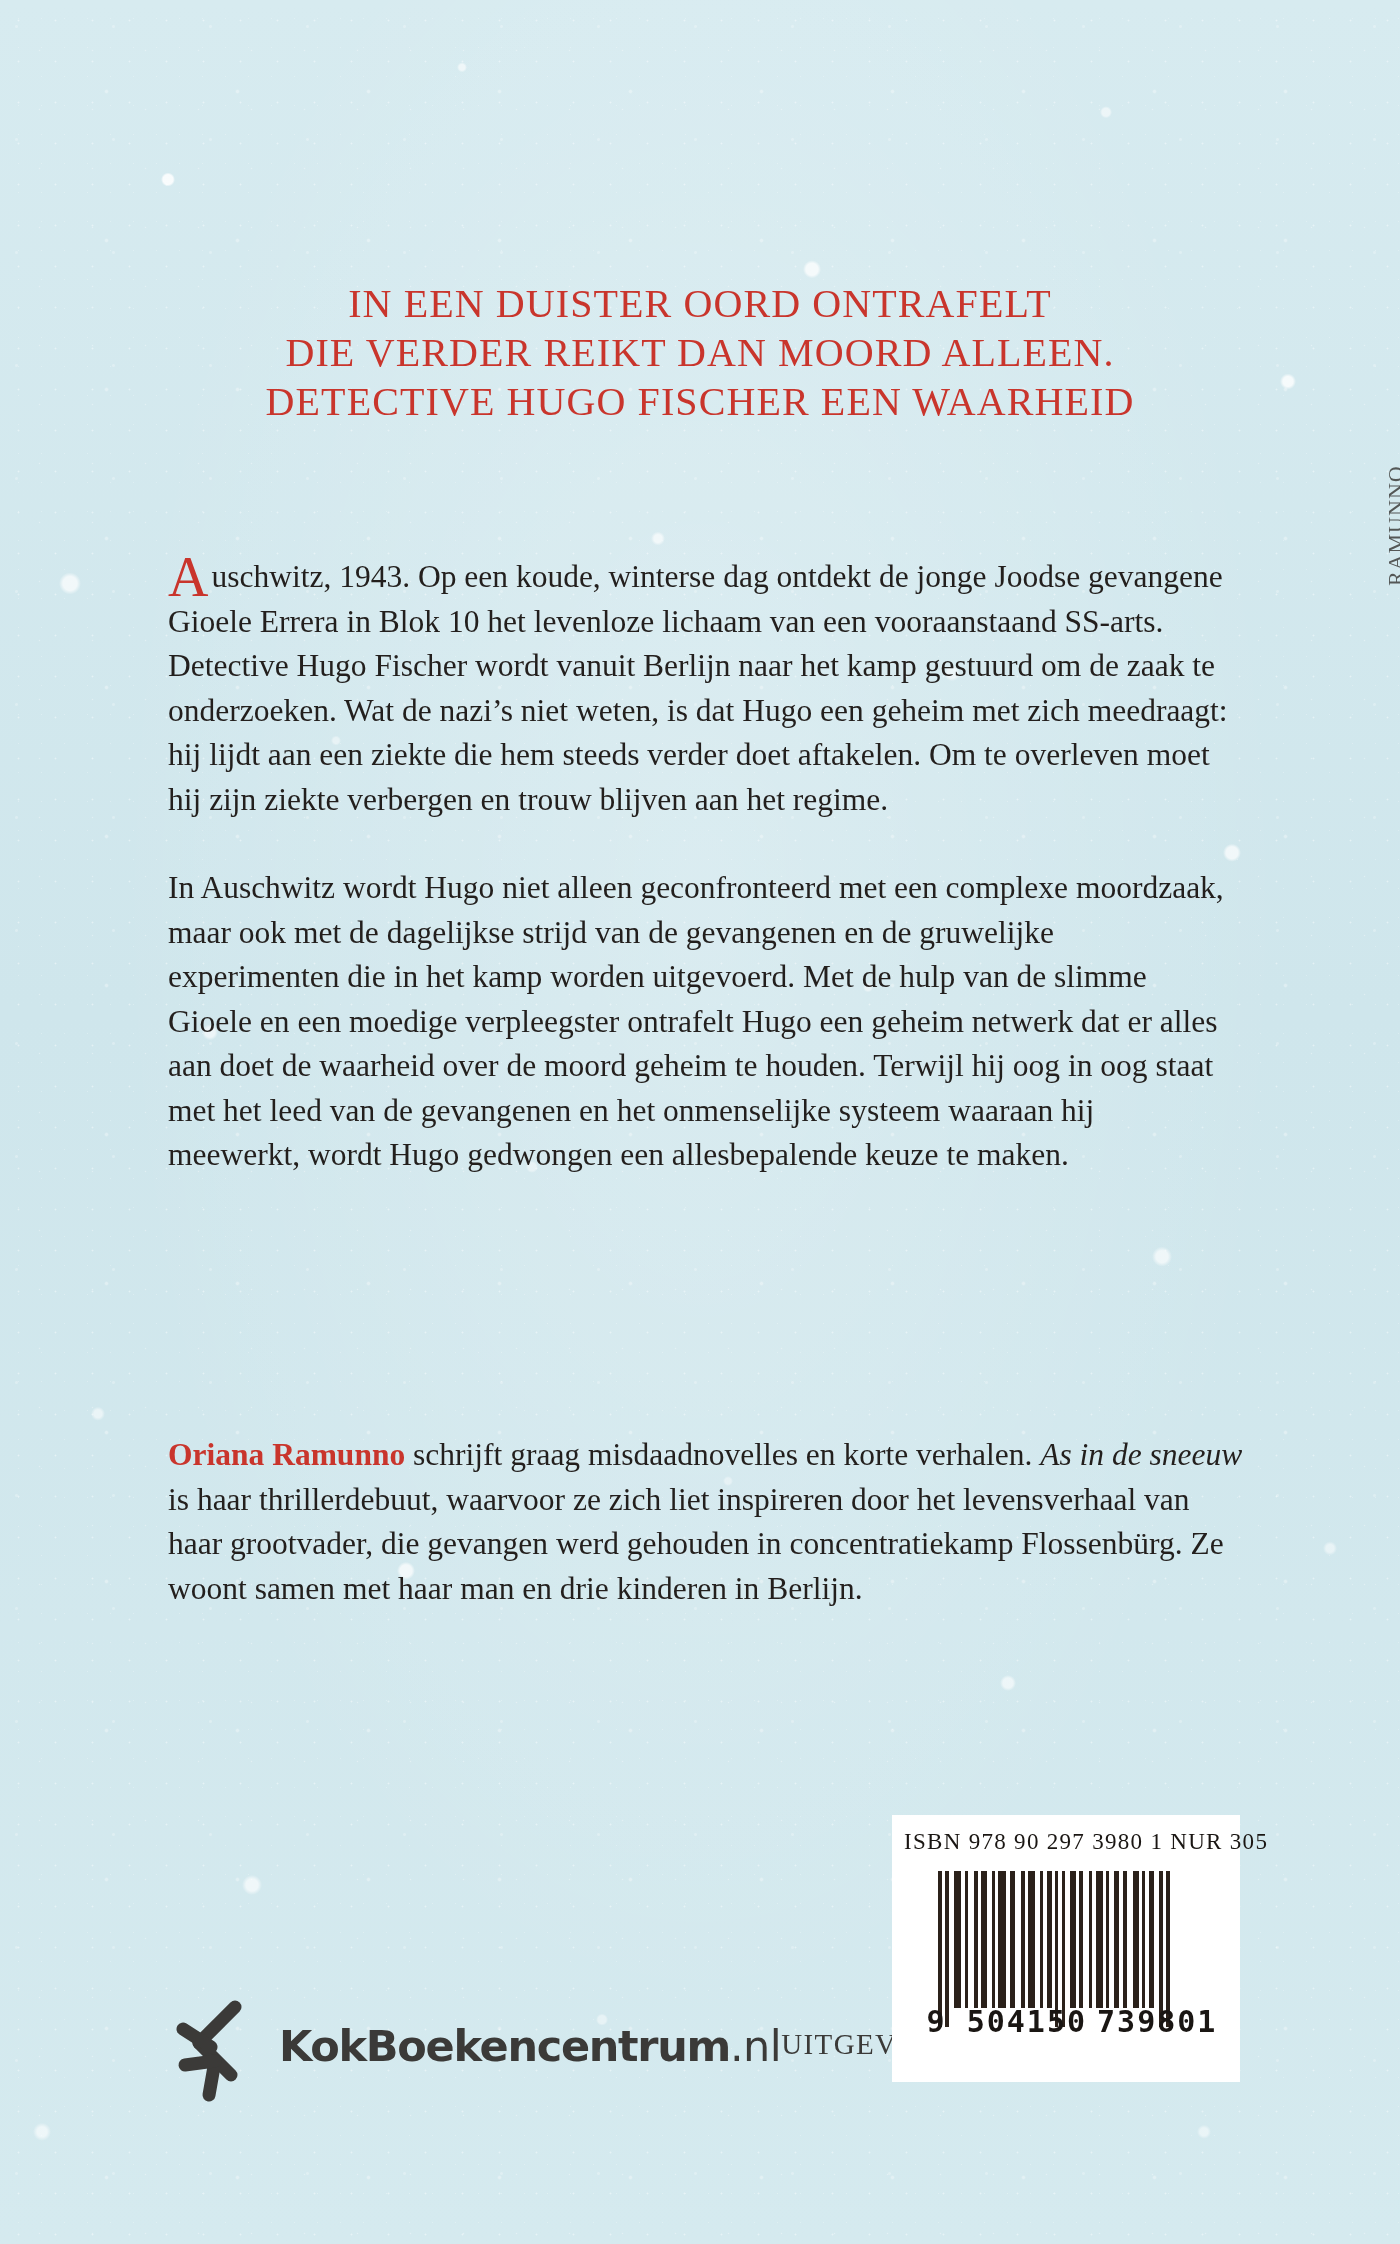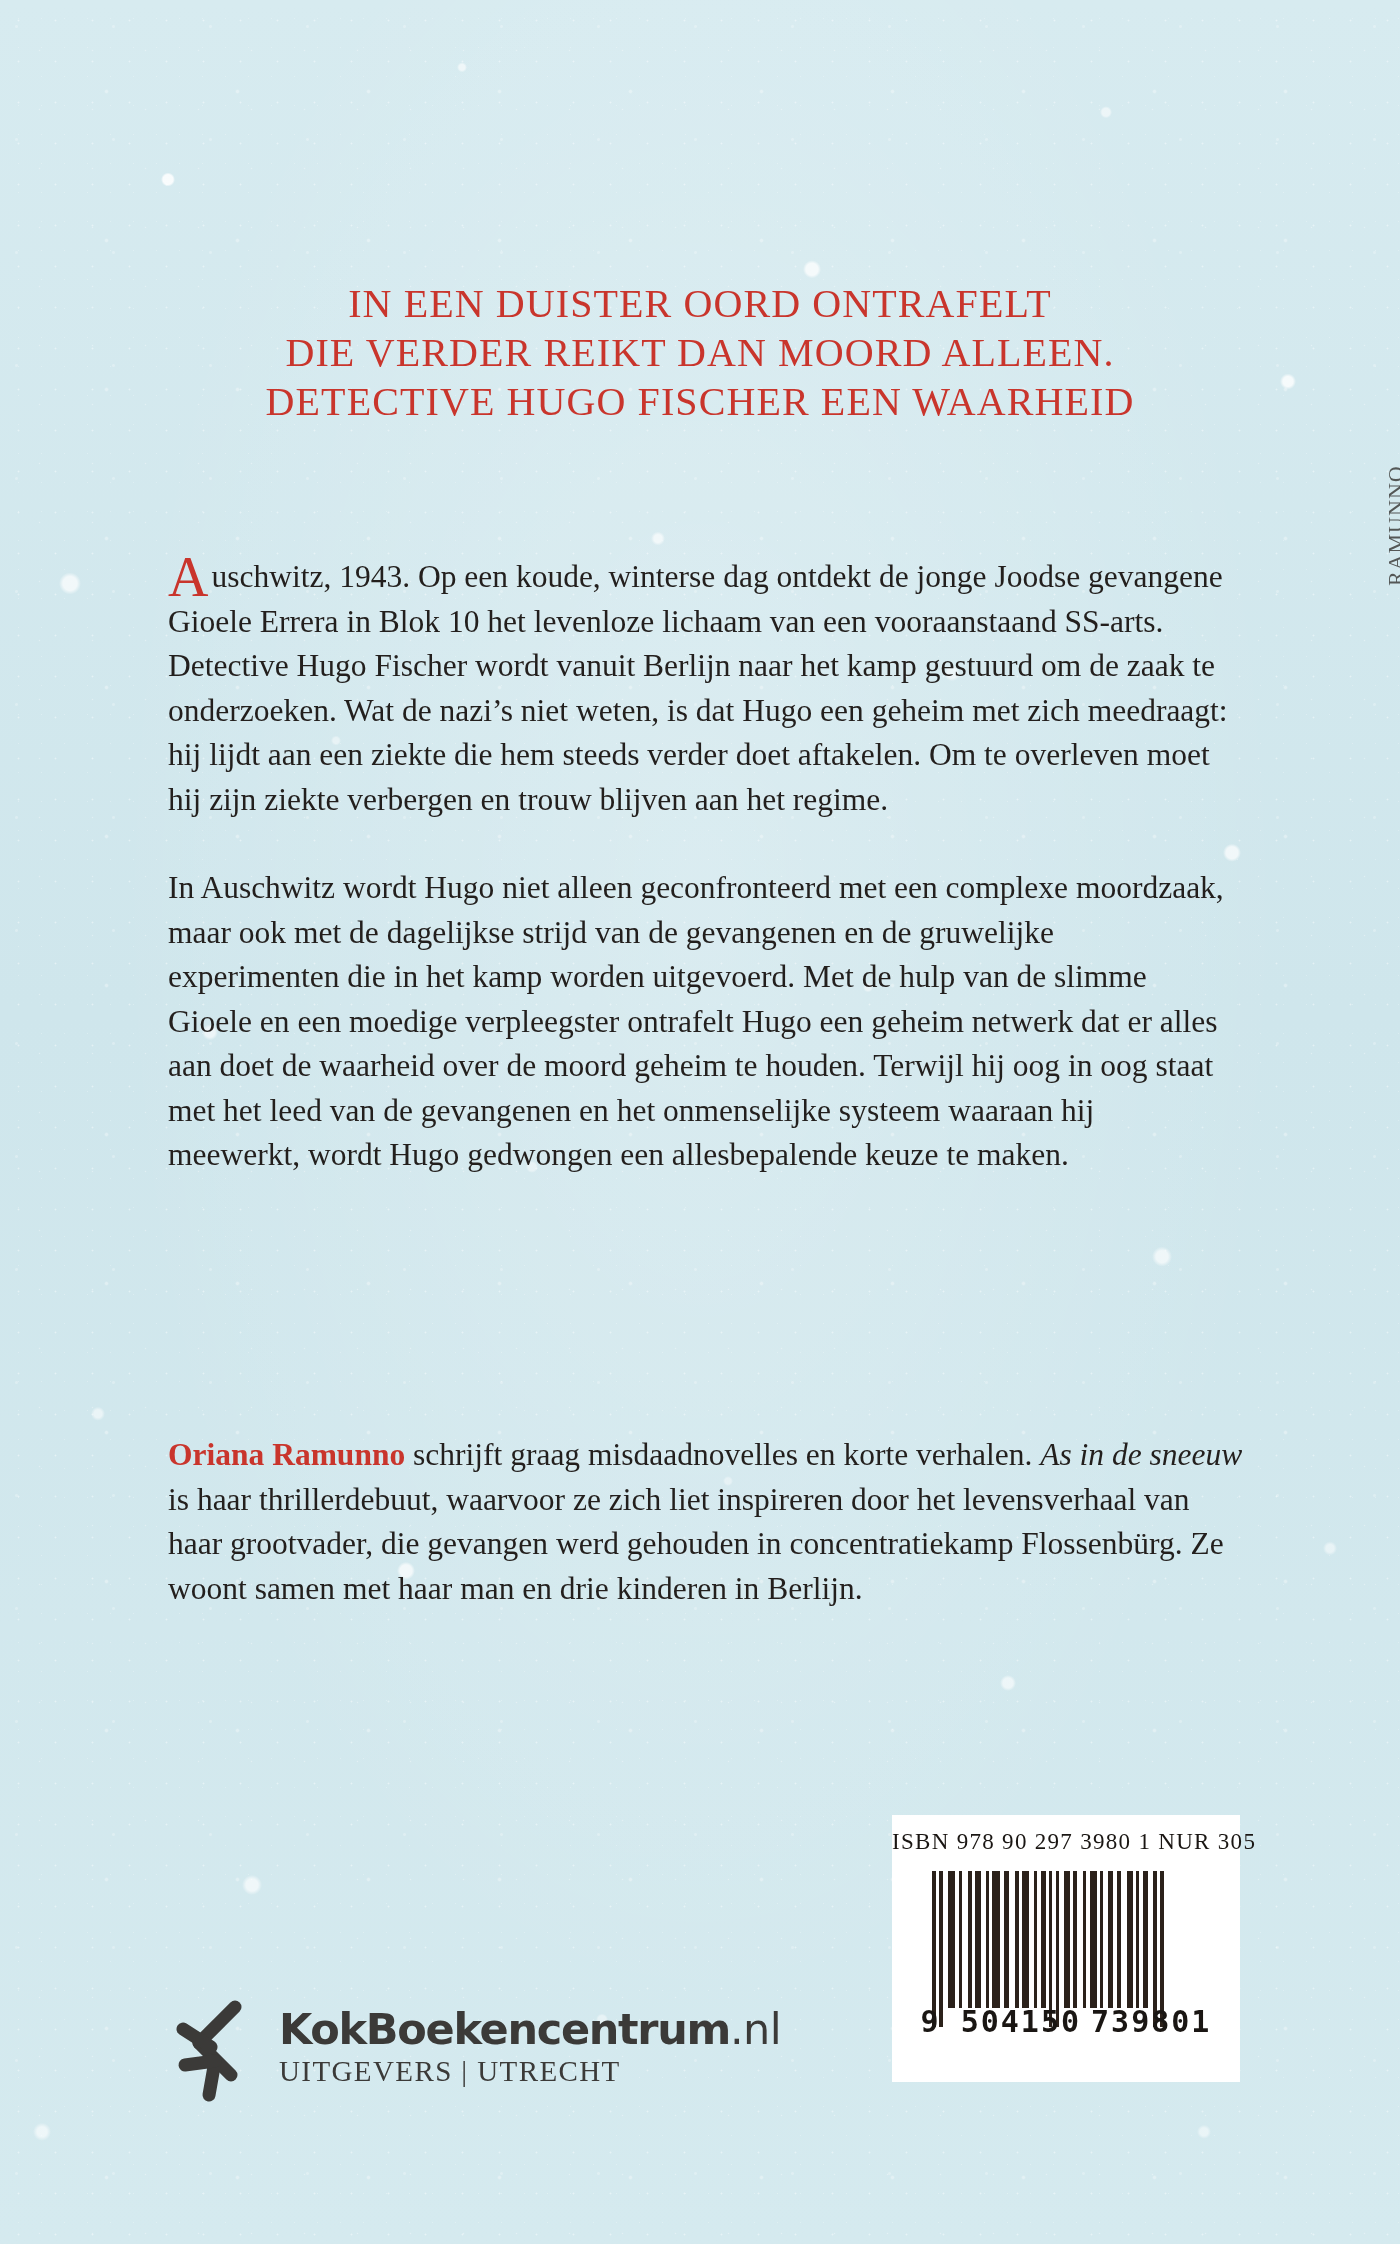--- a/index.html
+++ b/index.html
@@ -170,21 +170,21 @@
   
   .logo {
     position: absolute;
     left: 165px;
     top: 1948px;
     display: flex;
     align-items: center;
     gap: 18px;
   }
   .logo-mark { width: 96px; height: 112px; flex: 0 0 auto; }
-  .logo-words { display: flex; flex-direction: column; justify-content: center; }
+  .logo-words { display: flex; flex-direction: row; justify-content: center; }
   .logo-name {
     font-family: "DejaVu Sans", sans-serif;
     font-size: 43px;
     font-weight: bold;
     color: #3b3a38;
     letter-spacing: -1.3px;
     line-height: 1.02;
   }
   .logo-name .tld { font-weight: 400; letter-spacing: -0.6px; }
   .logo-sub {
@@ -198,21 +198,21 @@
 
   
   .barcode-panel {
     position: absolute;
     left: 892px;
     top: 1772px;
     width: 348px;
     height: 267px;
     background: #ffffff;
     box-sizing: border-box;
-    padding: 14px 0 0 0;
+    padding: 14px 0 0 12px;
   }
   .isbn-line {
     text-align: center;
     font-family: "Liberation Serif", serif;
     font-variant: small-caps;
     font-size: 23px;
     letter-spacing: 1.3px;
     color: #1a1613;
     white-space: nowrap;
   }

